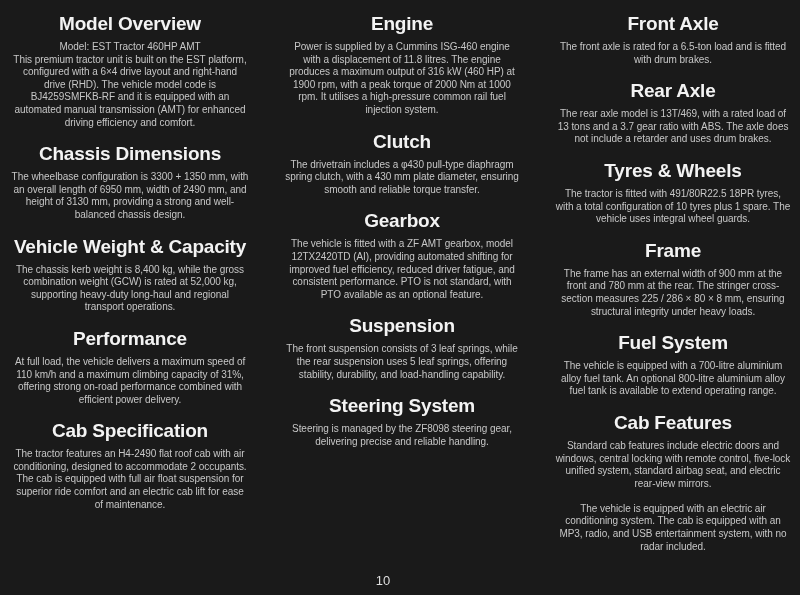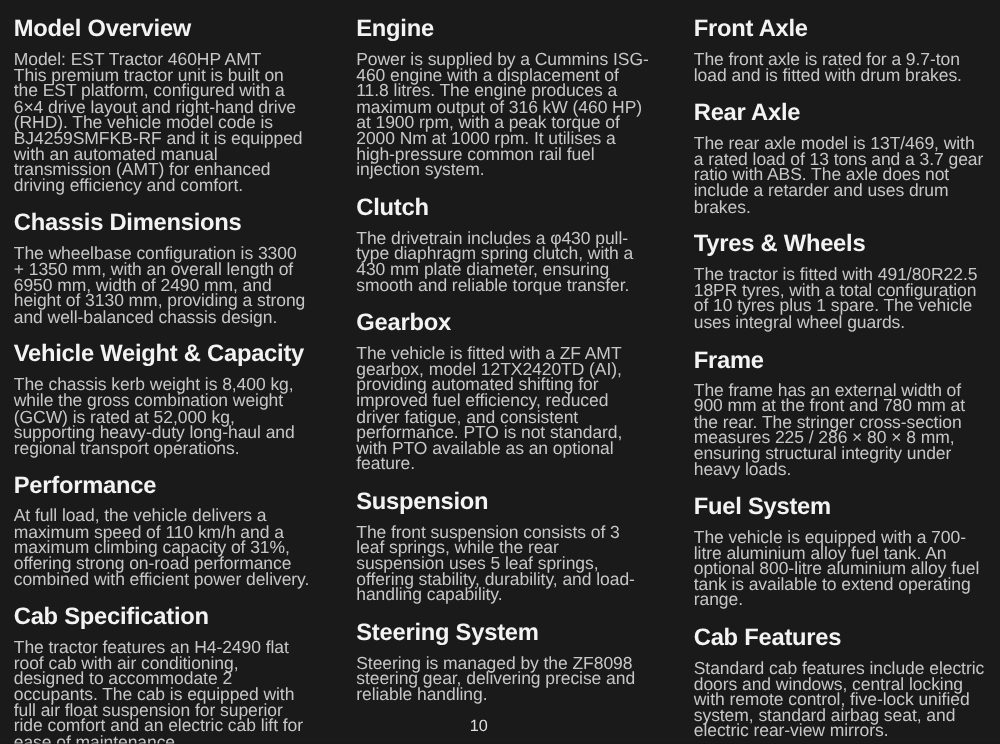--- a/index.html
+++ b/index.html
@@ -21,32 +21,33 @@
     grid-template-columns: 238px 234px 236px;
     column-gap: 36px;
     padding: 13px 0 0 11px;
   }
   .col {
     display: flex;
     flex-direction: column;
   }
   section.spec {
     margin-bottom: 14px;
+    text-align: center;
   }
   h2.spec-heading {
     margin: 0 0 7px 0;
     font-size: 19px;
     line-height: 21px;
     font-weight: 700;
     letter-spacing: -0.2px;
     color: #f3f3f3;
   }
   p.spec-body {
     margin: 0;
-    font-size: 14px;
+    font-size: 10px;
     line-height: 12.6px;
     letter-spacing: -0.05px;
     color: #c7c7c7;
     white-space: pre-line;
   }
   .page-number {
     position: absolute;
     bottom: 7px;
     left: 0;
     right: 34px;
@@ -105,21 +106,21 @@
       </section>
       <section class="spec">
         <h2 class="spec-heading">Steering System</h2>
         <p class="spec-body">Steering is managed by the ZF8098 steering gear, delivering precise and reliable handling.</p>
       </section>
     </div>
 
     <div class="col">
       <section class="spec">
         <h2 class="spec-heading">Front Axle</h2>
-        <p class="spec-body">The front axle is rated for a 9.7-ton load and is fitted with drum brakes.</p>
+        <p class="spec-body">The front axle is rated for a 6.5-ton load and is fitted with drum brakes.</p>
       </section>
       <section class="spec">
         <h2 class="spec-heading">Rear Axle</h2>
         <p class="spec-body">The rear axle model is 13T/469, with a rated load of 13 tons and a 3.7 gear ratio with ABS. The axle does not include a retarder and uses drum brakes.</p>
       </section>
       <section class="spec">
         <h2 class="spec-heading">Tyres &amp; Wheels</h2>
         <p class="spec-body">The tractor is fitted with 491/80R22.5 18PR tyres, with a total configuration of 10 tyres plus 1 spare. The vehicle uses integral wheel guards.</p>
       </section>
       <section class="spec">

